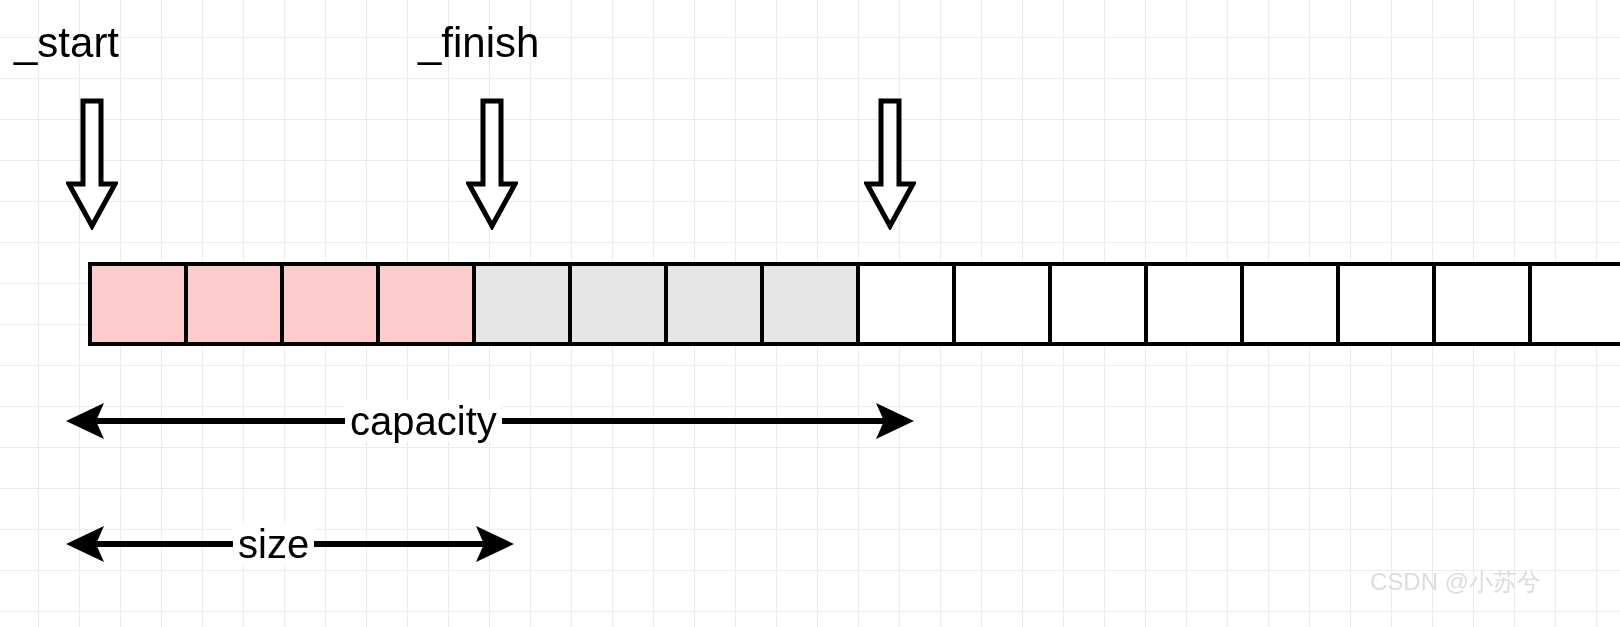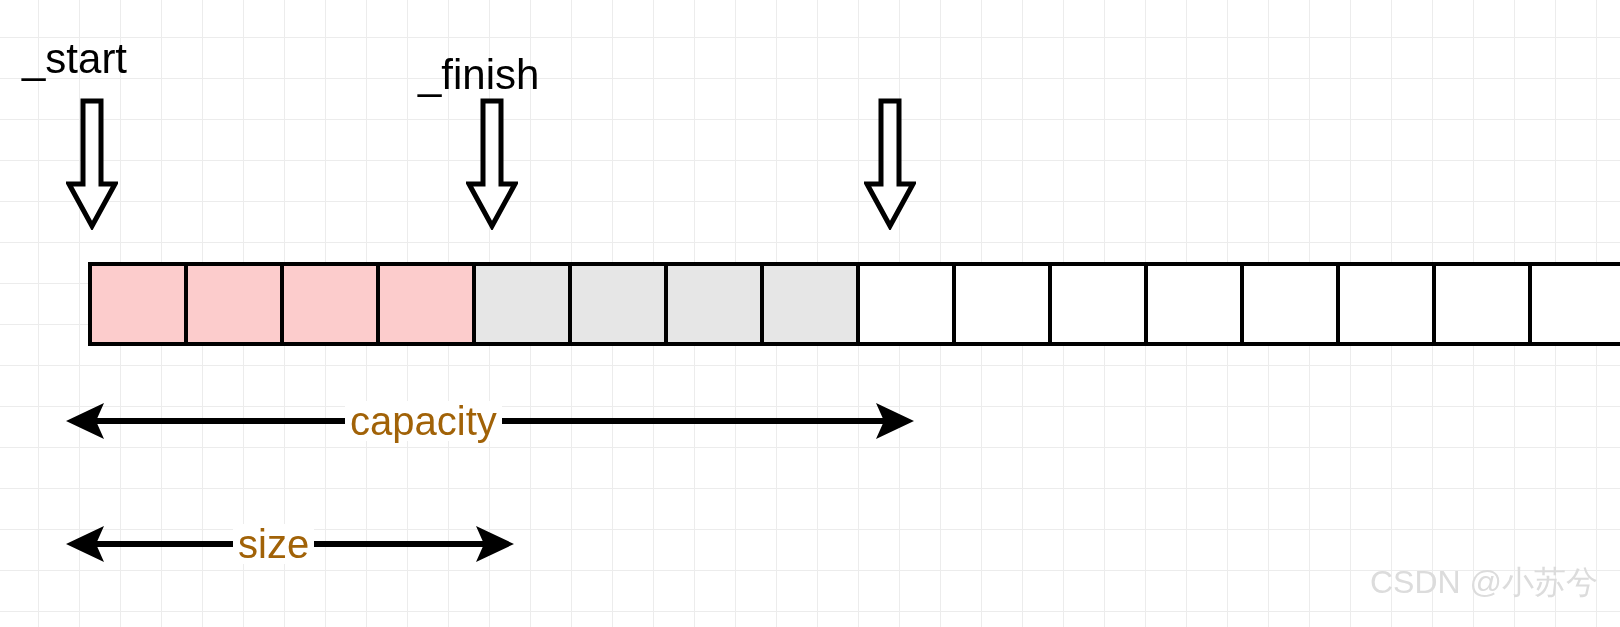--- a/index.html
+++ b/index.html
@@ -48,46 +48,46 @@
     background: #ffffff;
   }
   .cell.pink  { background: #fccccc; }
   .cell.gray  { background: #e6e6e6; }
   .cell.white { background: #ffffff; }
   .dim {
     position: absolute;
   }
   .dim-label {
     position: absolute;
-    color: #a16207;
+    color: #000000;
     font-family: "Liberation Sans", sans-serif;
     font-size: 40px;
     line-height: 40px;
     background: #ffffff;
     padding: 0 5px;
     white-space: nowrap;
   }
   .watermark {
     position: absolute;
     color: #dcdcdc;
     font-family: "Liberation Sans", sans-serif;
-    font-size: 32px;
+    font-size: 24px;
     line-height: 30px;
     white-space: nowrap;
     user-select: none;
   }
 </style>
 </head>
 <body>
 
 <div id="canvas">
 
-  <div class="lbl" style="left:22px; top:22px;margin-top:16px;">_start</div>
+  <div class="lbl" style="left:14px; top:22px;">_start</div>
 
-  <div class="lbl" style="left:418px; top:22px;margin-top:32px;">_finish</div>
+  <div class="lbl" style="left:418px; top:22px;">_finish</div>
 
 
   <svg class="block-arrow" style="left:66px; top:98px;" width="52" height="132" viewBox="0 0 52 132">
     <path d="M 17 3 L 35 3 L 35 86 L 49 86 L 26 128 L 3 86 L 17 86 Z" fill="#ffffff" stroke="#000000" stroke-width="5" stroke-linejoin="miter"></path>
   </svg>
 
   <svg class="block-arrow" style="left:466px; top:98px;" width="52" height="132" viewBox="0 0 52 132">
     <path d="M 17 3 L 35 3 L 35 86 L 49 86 L 26 128 L 3 86 L 17 86 Z" fill="#ffffff" stroke="#000000" stroke-width="5" stroke-linejoin="miter"></path>
   </svg>
 

